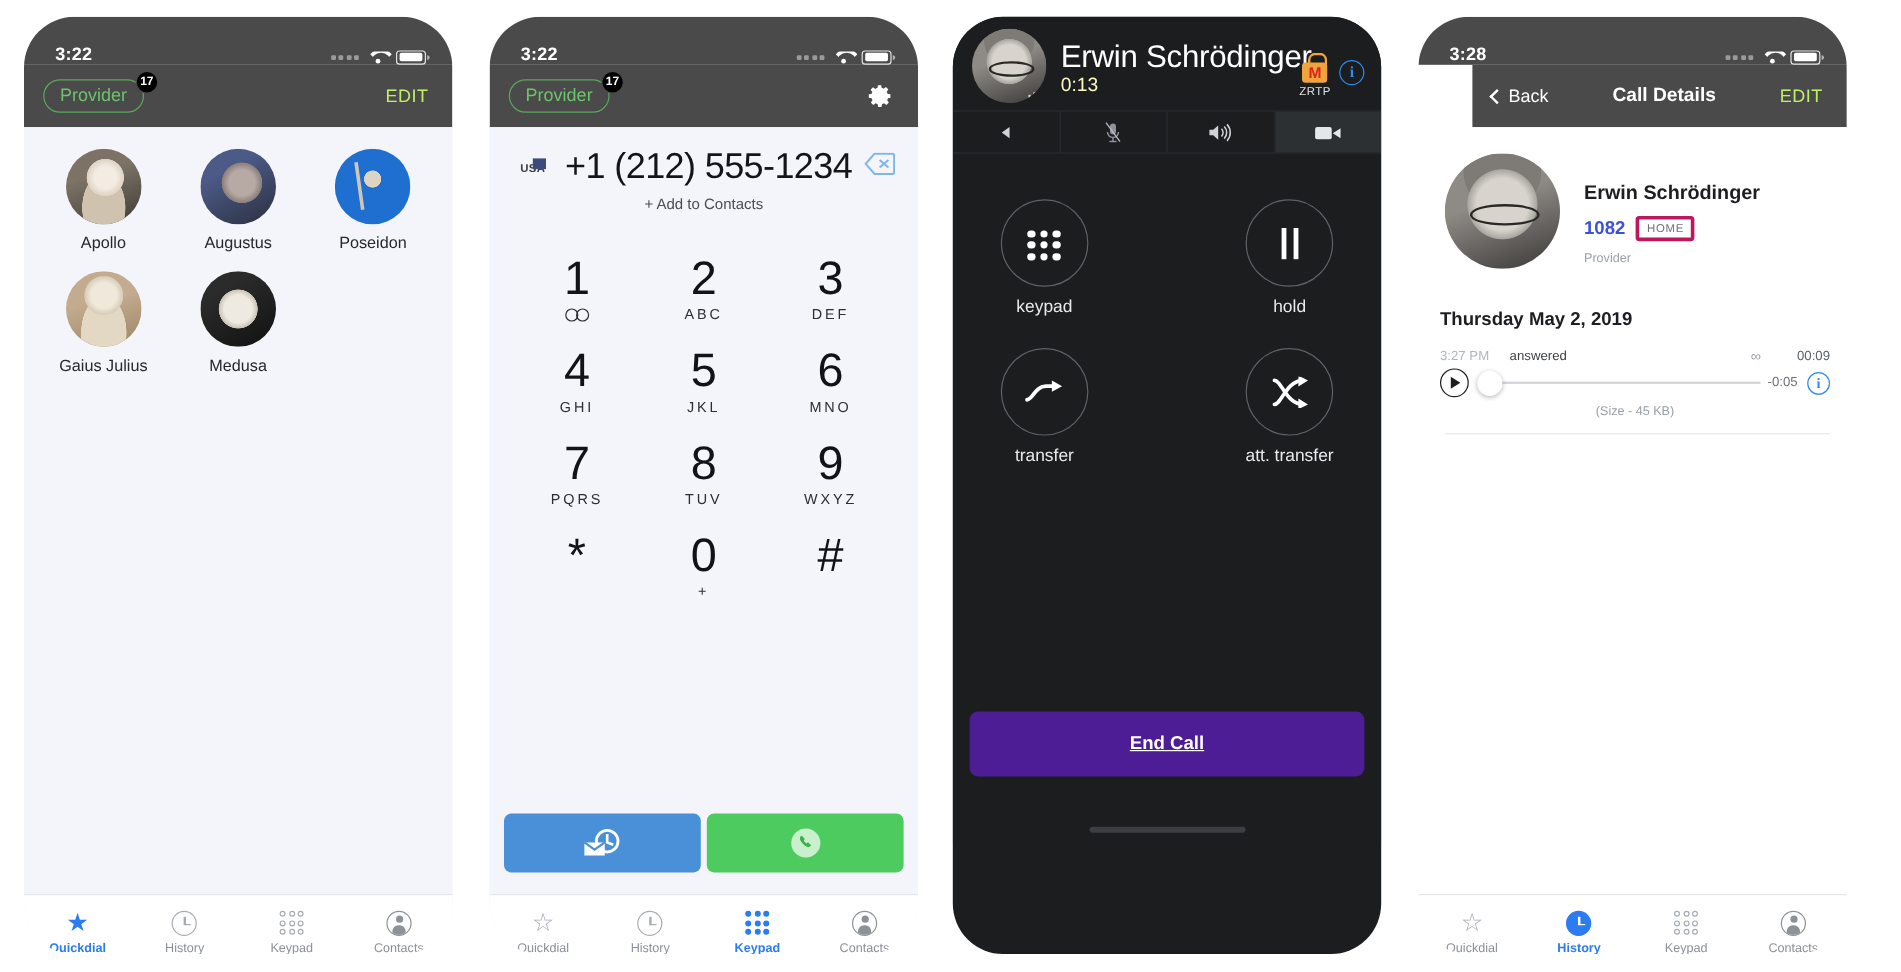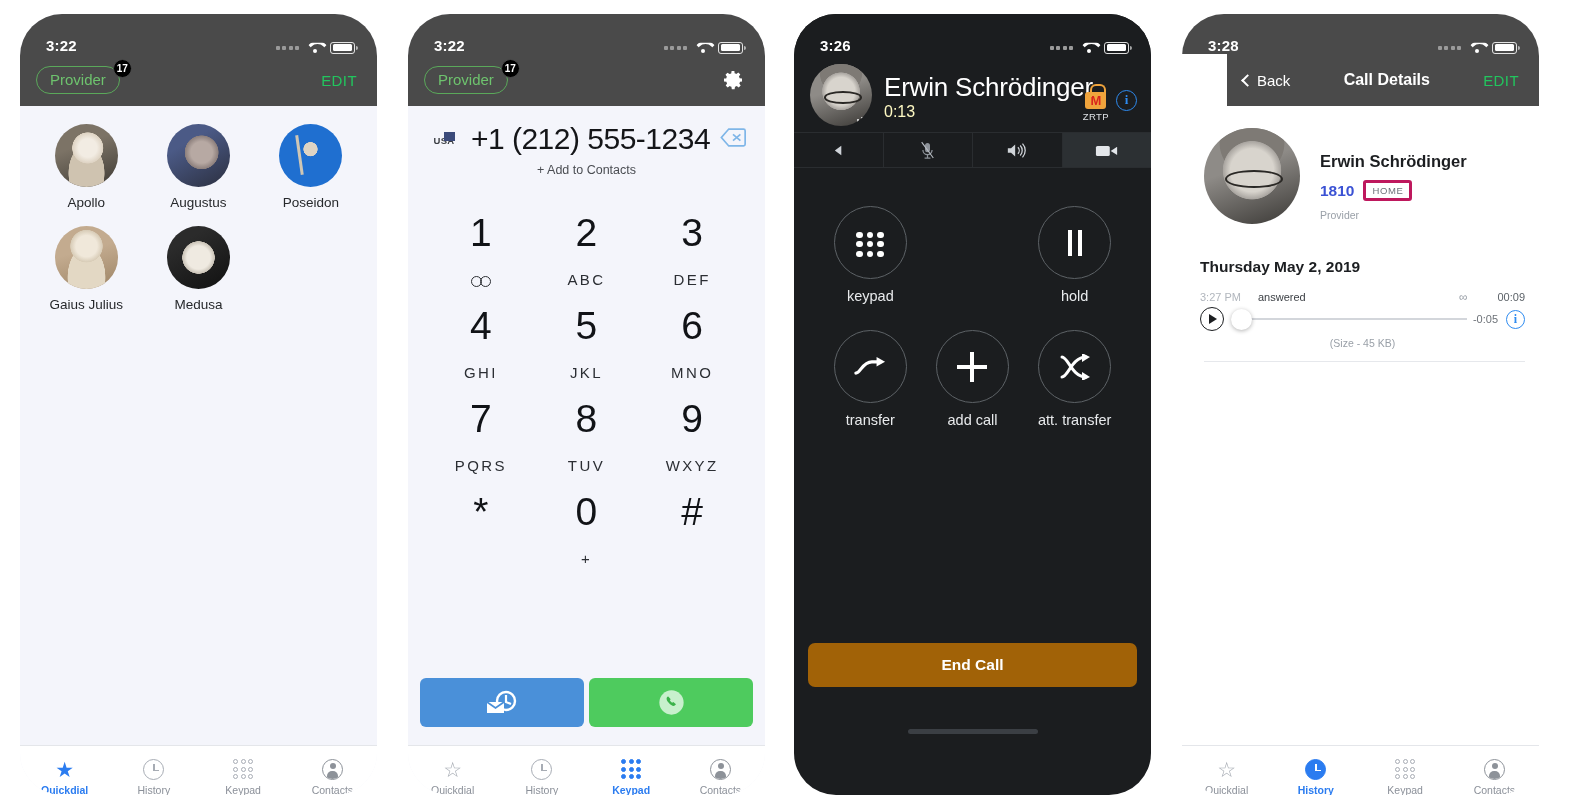--- a/index.html
+++ b/index.html
@@ -67,21 +67,21 @@
     border: 1.4px solid #5aa85a; color: #6ec36e; border-radius: 14px;
     font-size: 15px; padding: 4px 13px 5px; display: inline-block;
   }
   .badge {
     position: absolute; top: -7px; right: 0;
     background: #000000; color: #fff; font-size: 10px; font-weight: bold;
     border-radius: 10px; min-width: 19px; height: 19px;
     display: flex; align-items: center; justify-content: center;
     border: 1.5px solid #4a4a4a;
   }
-  .nav-action { font-size: 15px; letter-spacing: .4px; color: #22c55e; }
+  .nav-action { font-size: 15px; letter-spacing: .4px; color: #bef264; }
   .gear { width: 24px; height: 24px; position: relative; display: block; }
 
   
   .screen { position: relative; height: 639px; overflow: hidden; }
   .p1 .screen, .p2 .screen { background: #f4f5fb; }
   .p3 .screen { background: #1b1d1f; height: 689px; }
   .p4 .screen { background: #fff; }
 
   
   .qd-grid { display: flex; flex-wrap: wrap; padding: 18px 10px 0; }
@@ -126,21 +126,21 @@
   .flag::before { content:""; position:absolute; left:0; top:0; width:11px; height:9px; background:#3b4a7a; }
   .flag-label { font-size: 9.5px; color: #3a3d42; font-weight: bold; margin-top: 3px; letter-spacing: .3px; }
   .dial-number { flex: 1; text-align: center; font-size: 30px; color: #141518; letter-spacing: -.5px; font-weight: 300; }
   .del-btn { width: 36px; text-align: center; }
   .add-contacts { text-align: center; font-size: 12.5px; color: #4a4d52; margin-top: 7px; }
 
   .keypad { padding: 26px 20px 0; }
   .kp-row { display: flex; }
   .kp-key { width: 33.33%; text-align: center; padding: 11px 0 12px; }
   .kp-digit { font-size: 39px; font-weight: 200; color: #111317; line-height: .95; }
-  .kp-sub { font-size: 15px; letter-spacing: 2.4px; color: #2b2e33; margin-top: 20px; height: 13px; }
+  .kp-sub { font-size: 12px; letter-spacing: 2.4px; color: #2b2e33; margin-top: 4px; height: 13px; }
   .vm-icon { display: inline-block; width: 20px; height: 9px; position: relative; }
   .vm-icon::before, .vm-icon::after {
     content: ""; position: absolute; top: 0; width: 9px; height: 9px;
     border: 1.4px solid #2b2e33; border-radius: 50%;
   }
   .vm-icon::before { left: 0; } .vm-icon::after { right: 0; }
 
   .call-actions { display: flex; gap: 5px; padding: 0 12px; position: absolute; bottom: 18px; left: 0; right: 0; }
   .ca-btn {
     flex: 1; height: 49px; border-radius: 6px;
@@ -215,24 +215,24 @@
   .dots9 { width: 28px; height: 22px; display: grid; grid-template-columns: repeat(3,1fr); gap: 3.5px; }
   .dots9 i { width: 6.2px; height: 6.2px; background: #fff; border-radius: 50%; }
   .pause { display: flex; gap: 6px; }
   .pause i { width: 4px; height: 26px; background: #fff; }
   .recdot { width: 11px; height: 11px; border-radius: 50%; background: #e8453c; }
   .plus { position: relative; width: 30px; height: 30px; }
   .plus::before, .plus::after { content:""; position:absolute; background:#fff; }
   .plus::before { left:13px; top:0; width:4px; height:30px; }
   .plus::after { top:13px; left:0; height:4px; width:30px; }
   .endcall {
-    position: absolute; bottom: 56px; left: 14px; right: 14px; height: 44px;
-    background: #a16207; border-radius: 7px; color: #fff;
+    position: absolute; bottom: 56px; left: 14px; right: 14px; height: 54px;
+    background: #4c1d95; border-radius: 7px; color: #fff;
     display: flex; align-items: center; justify-content: center;
-    font-size: 15.5px; font-weight: bold;
+    font-size: 15.5px; font-weight: bold; text-decoration: underline;
   }
 
   
   .navbar.light { background: #4a4a4a; margin-left: 45px; }
   .nav-back { display: flex; align-items: center; gap: 5px; font-size: 15px; }
   .chev-l { width: 9px; height: 9px; border-left: 2.4px solid #fff; border-bottom: 2.4px solid #fff; transform: rotate(45deg); }
   .nav-title { font-size: 16px; font-weight: bold; }
   .cd-head { display: flex; padding: 22px 0 0 22px; }
   .cd-av { width: 96px; height: 96px; border-radius: 50%; overflow: hidden; position: relative; flex: 0 0 auto; }
   .cd-meta { padding-left: 20px; padding-top: 24px; }
@@ -530,33 +530,20 @@
         <div class="tab-ico">
             <span class="ct-ico"></span>
           </div>
         <div class="tab-lbl">Contacts</div>
       </div>
 
     </div>
   </div>
 
   <div class="phone p3">
-    <div class="statusbar">
-      <div class="sb-time">3:26</div>
-      <div class="sb-right">
-        <span class="sig">
-            <i></i>
-            <i></i>
-            <i></i>
-            <i></i>
-          </span>
-        <span class="wifi"></span>
-        <span class="batt"></span>
-      </div>
-    </div>
     <div class="screen">
       <div class="callhead">
         <div class="call-av">
           <span class="bust es"></span>
           <span class="sigbars">
               <i></i>
               <i></i>
               <i></i>
               <i></i>
             </span>
@@ -634,26 +621,20 @@
             <div class="cg-circ">
               <svg viewBox="0 0 34 22" width="32" height="21">
                 <path d="M2 18c5 0 7-12 17-12h8" stroke="#fff" stroke-width="3.4" fill="none" stroke-linecap="round"></path>
                 <path d="M24 1l9 5-9 5z" fill="#fff"></path>
               </svg>
             </div>
             <div class="cg-lbl">transfer</div>
           </div>
           <div class="cg">
             <div class="cg-circ">
-                <span class="plus"></span>
-              </div>
-            <div class="cg-lbl">add call</div>
-          </div>
-          <div class="cg">
-            <div class="cg-circ">
               <svg viewBox="0 0 30 26" width="30" height="26">
                 <path d="M2 3c6 0 10 20 24 20M2 23c6 0 10-20 24-20" stroke="#fff" stroke-width="3" fill="none" stroke-linecap="round"></path>
                 <path d="M22 18l8 5-8 4z" fill="#fff"></path>
                 <path d="M22 -1l8 4-8 5z" fill="#fff"></path>
               </svg>
             </div>
             <div class="cg-lbl">att. transfer</div>
           </div>
         </div>
       </div>
@@ -686,21 +667,21 @@
       <div class="nav-action">EDIT</div>
     </div>
     <div class="screen">
       <div class="cd-head">
         <div class="cd-av">
             <span class="bust es"></span>
           </div>
         <div class="cd-meta">
           <div class="cd-name">Erwin Schrödinger</div>
           <div class="cd-numrow">
-            <span class="cd-num">1810</span>
+            <span class="cd-num">1082</span>
             <span class="cd-tag">HOME</span>
           </div>
           <div class="cd-prov">Provider</div>
         </div>
       </div>
 
       <div class="cd-date">Thursday May 2, 2019</div>
 
       <div class="rec-row">
         <div class="rec-top">

